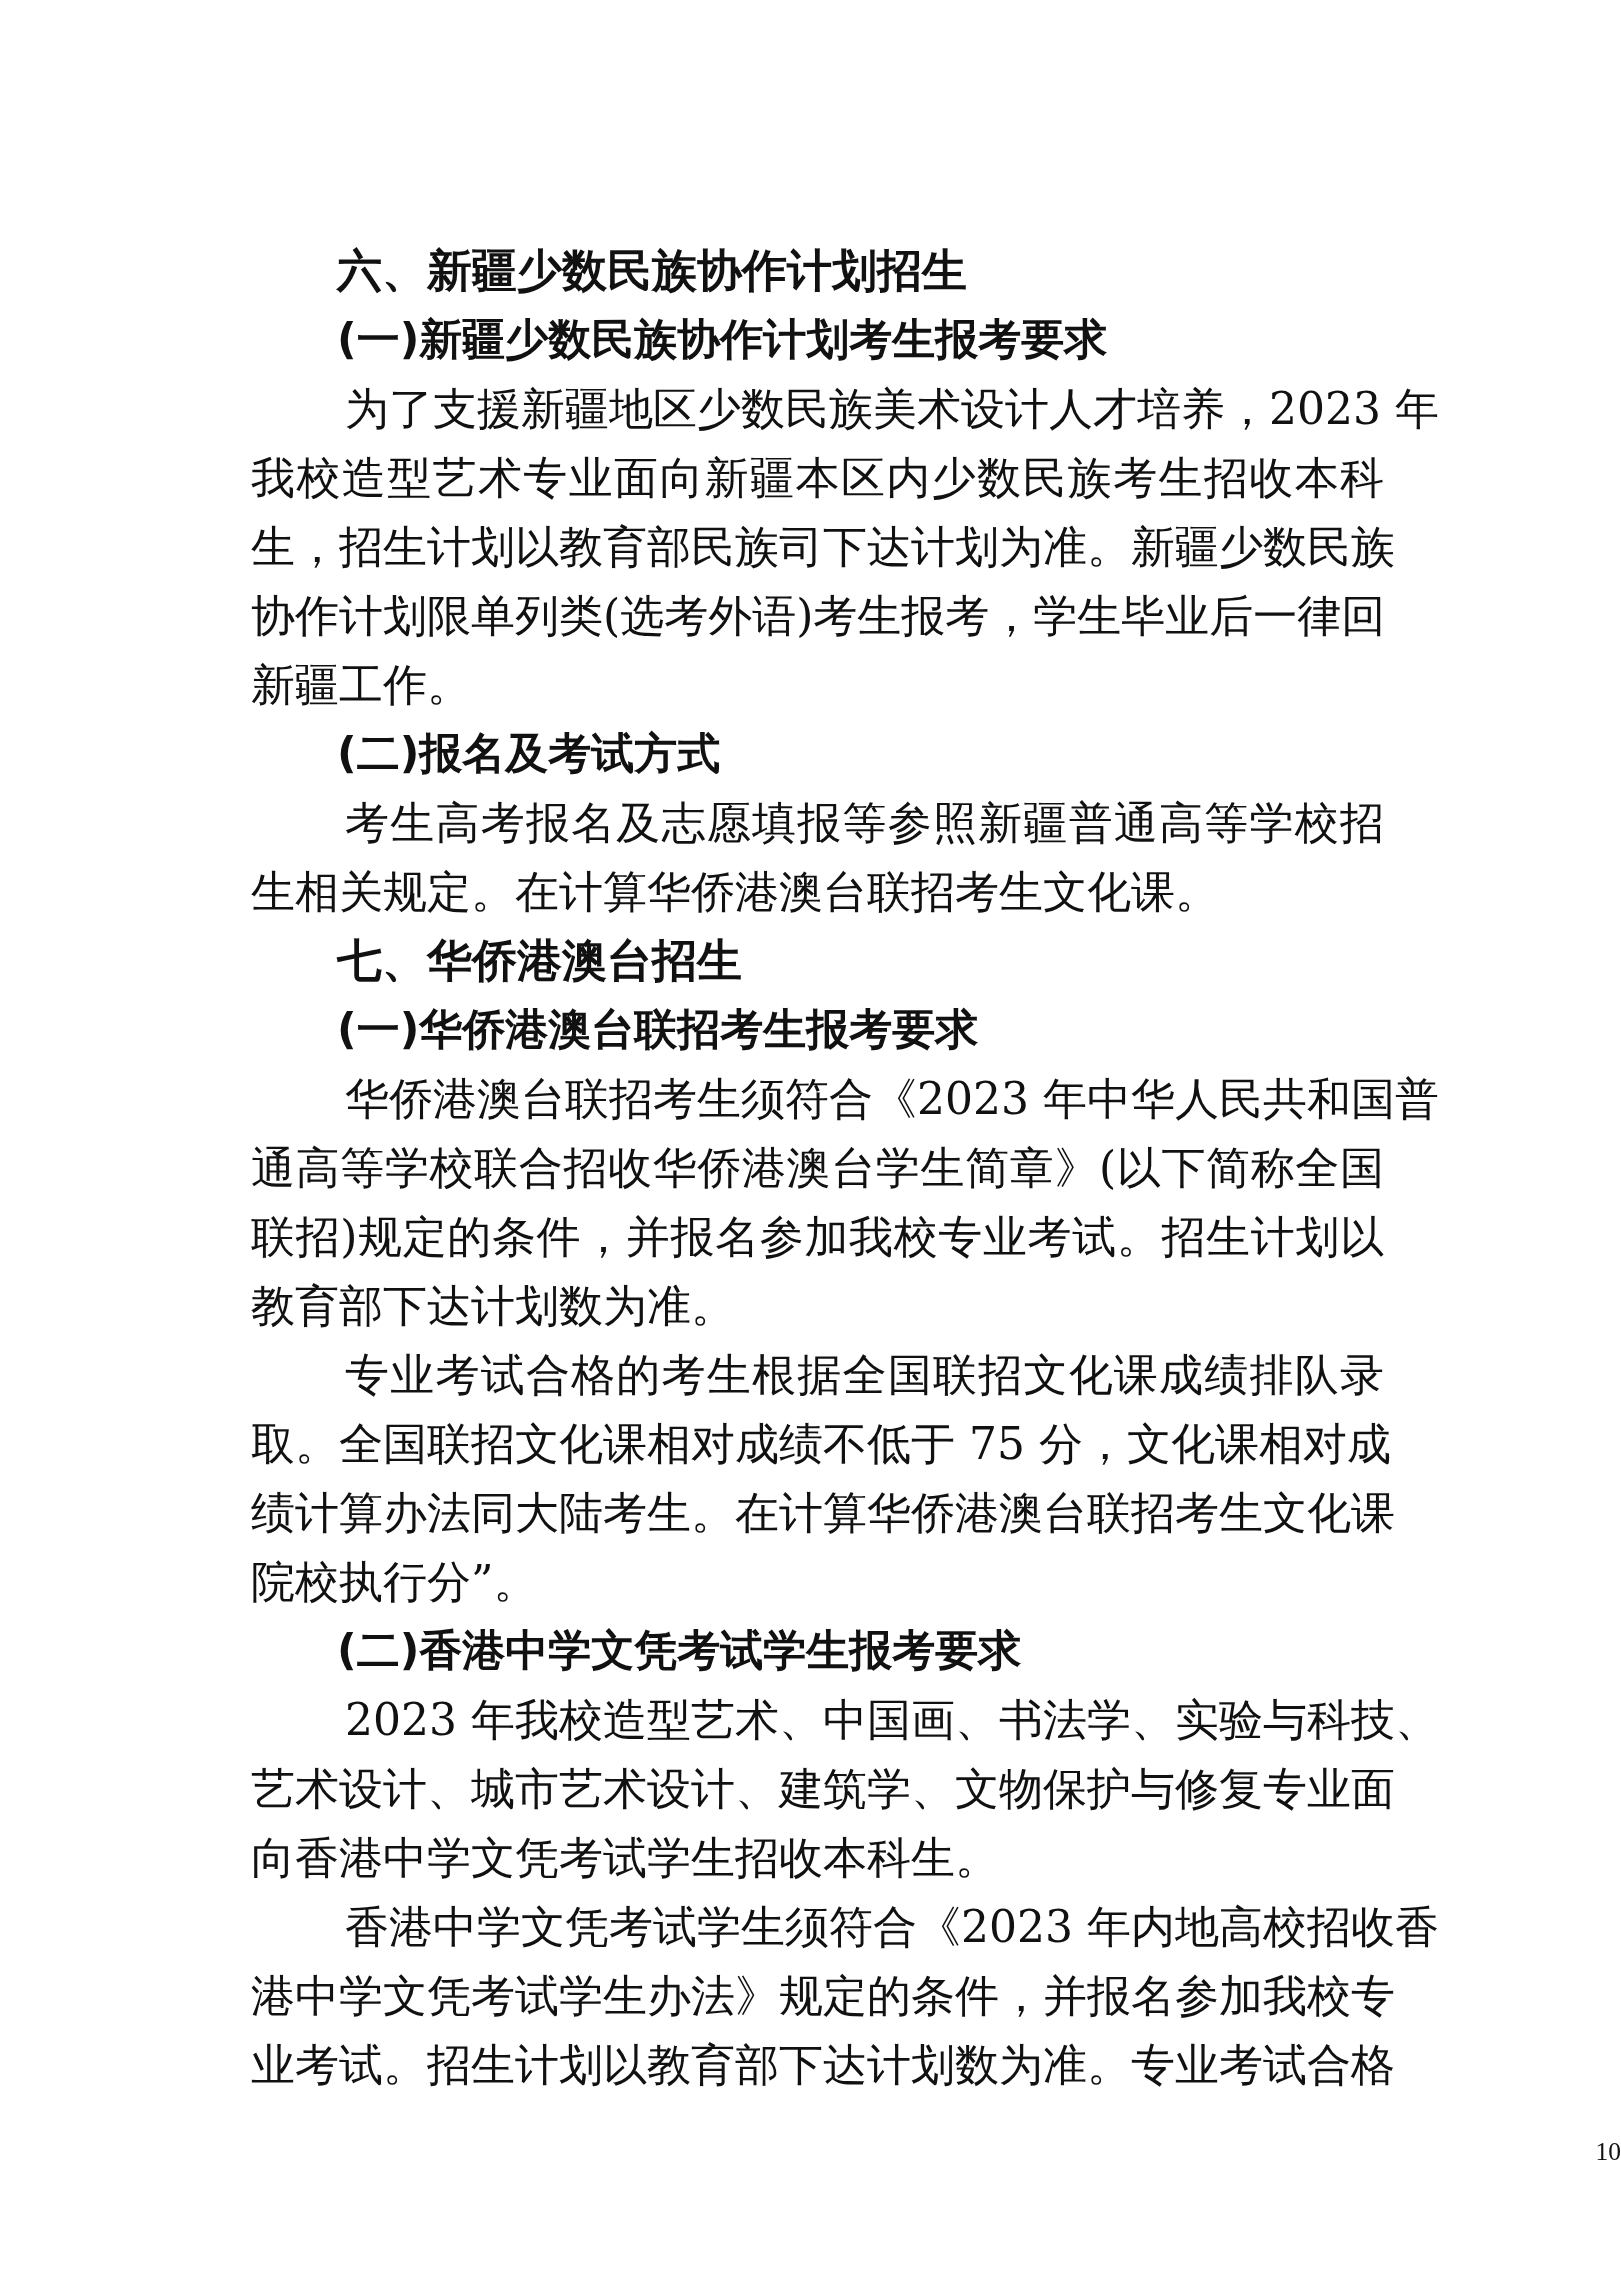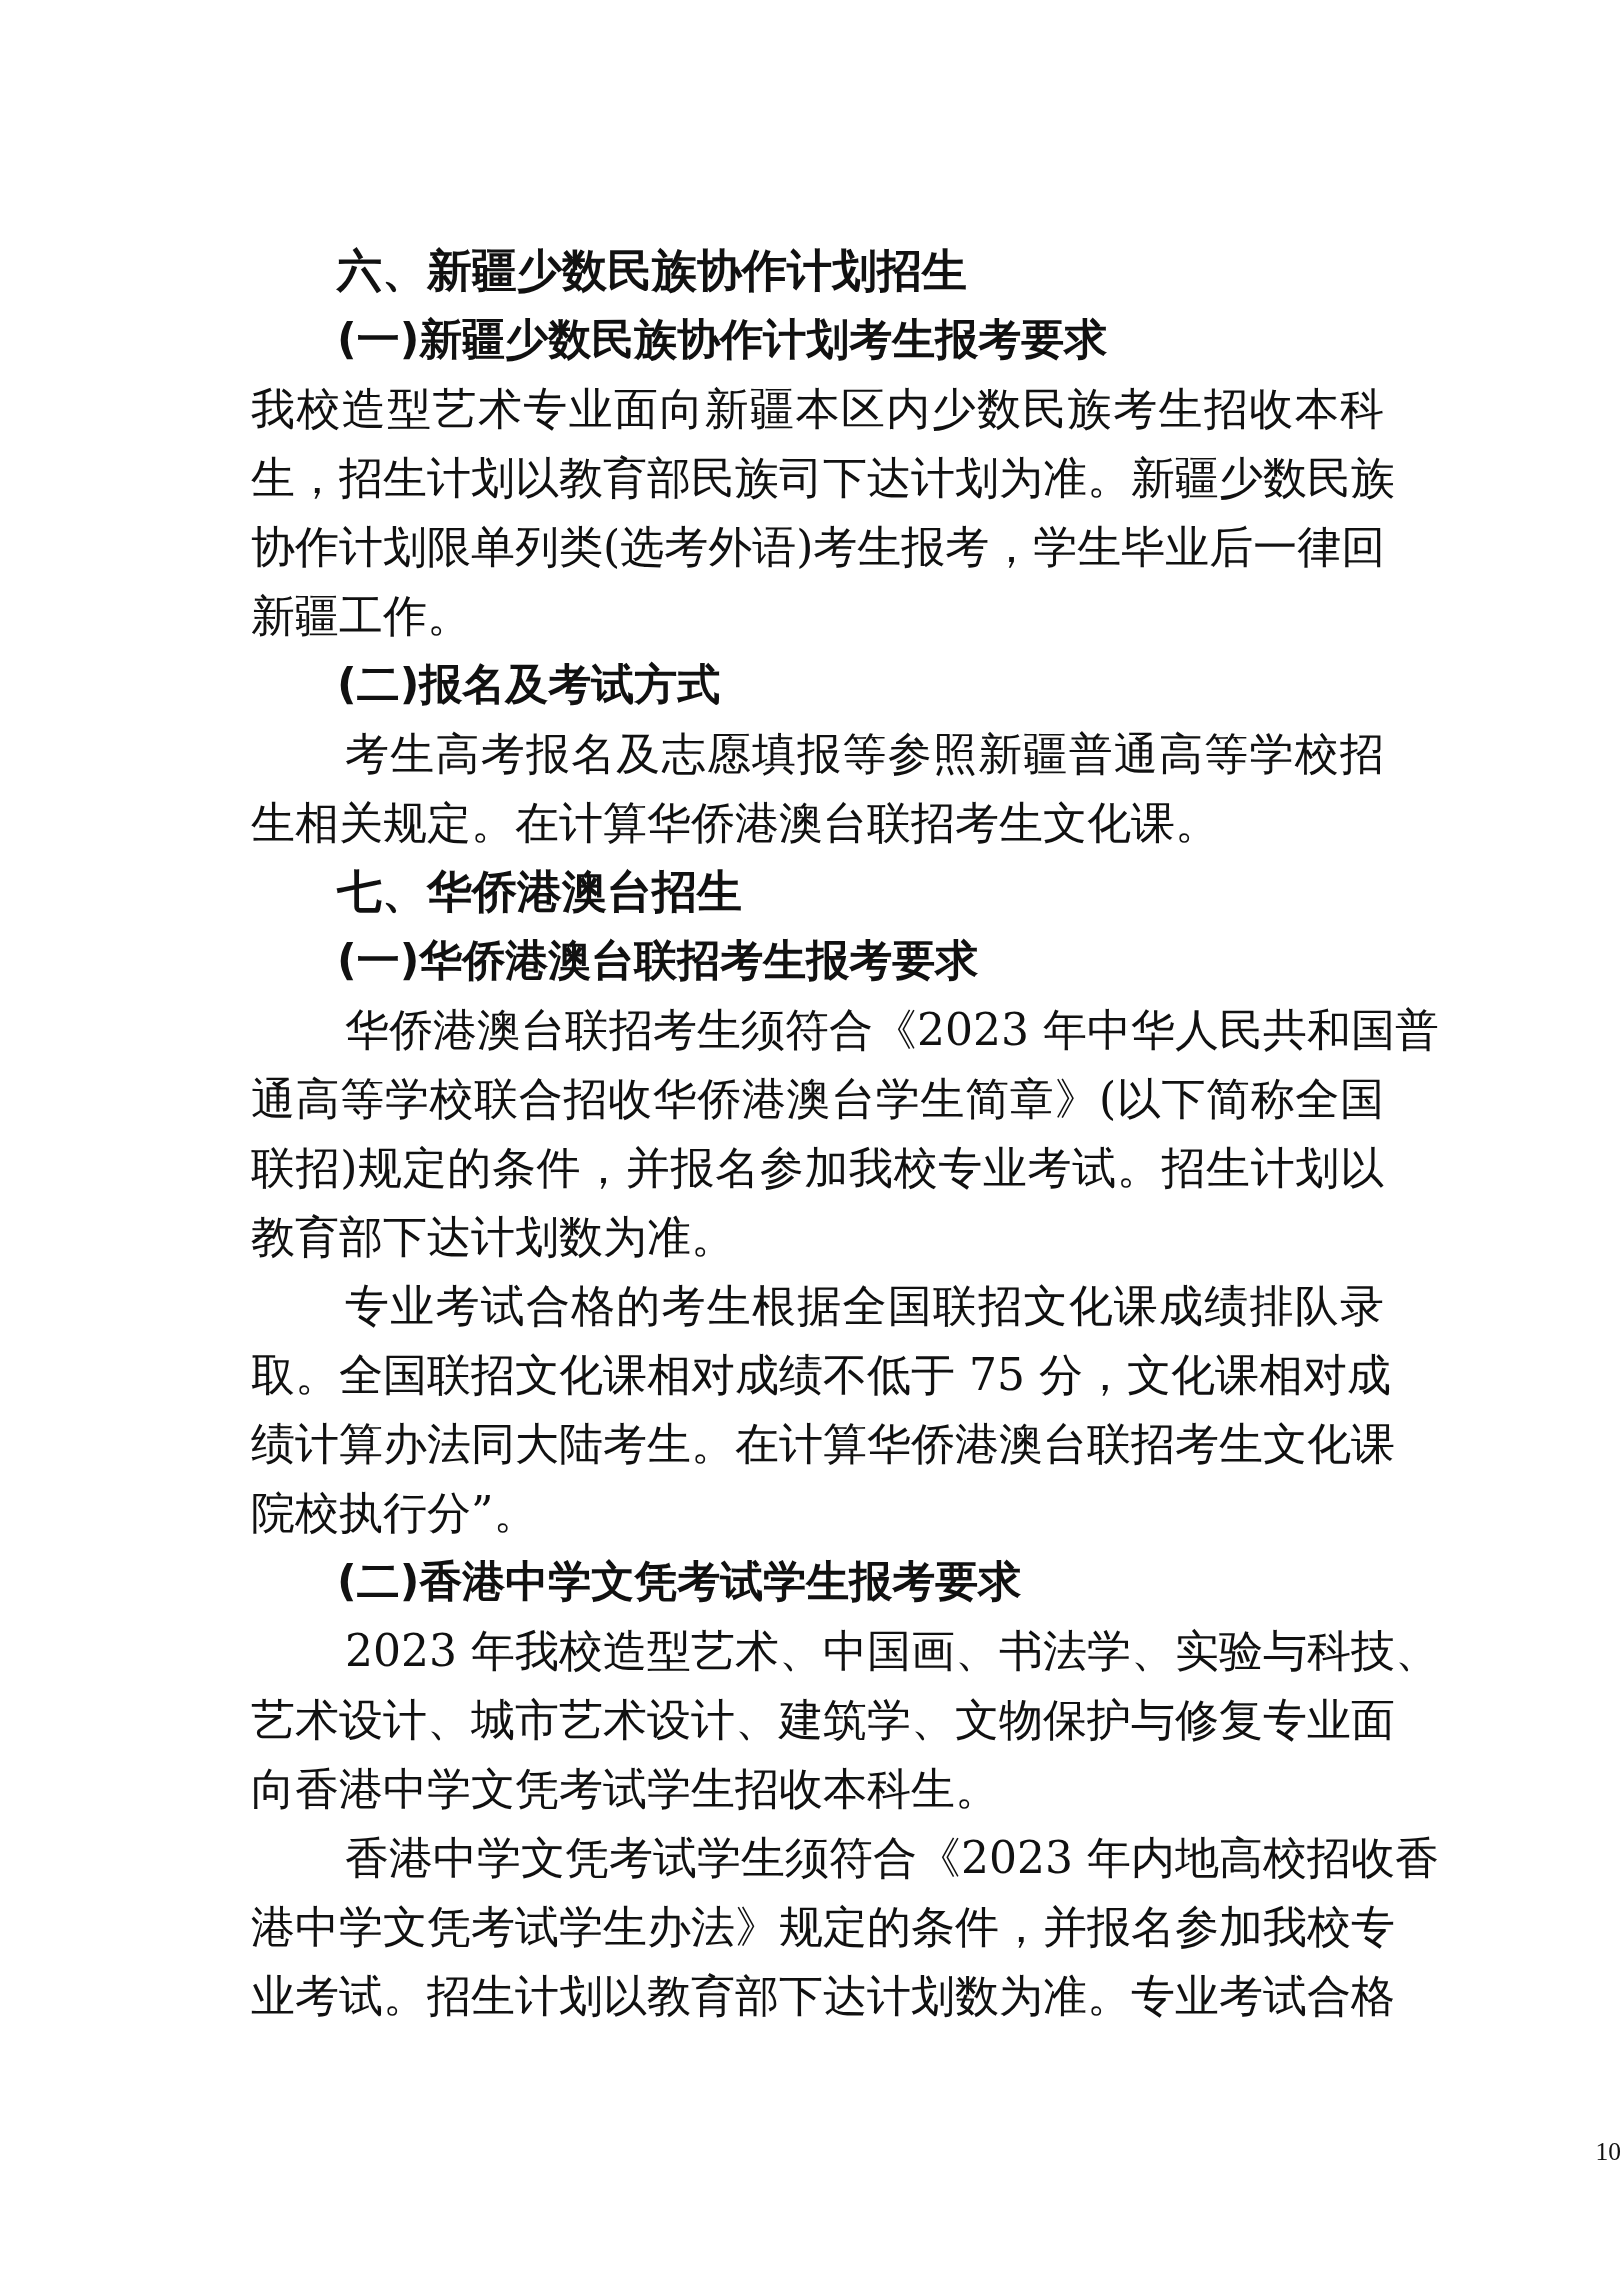--- a/index.html
+++ b/index.html
@@ -16,20 +16,21 @@
 </head>
 <body>
 
 <div class="page">
   <div class="content">
 
     <div class="line h1">六、新疆少数民族协作计划招生</div>
     <div class="line h2">(一)新疆少数民族协作计划考生报考要求</div>
 
     <div>
+      <div class="line justify indent">为了支援新疆地区少数民族美术设计人才培养，2023 年</div>
       <div class="line justify">我校造型艺术专业面向新疆本区内少数民族考生招收本科</div>
       <div class="line justify">生，招生计划以教育部民族司下达计划为准。新疆少数民族</div>
       <div class="line justify">协作计划限单列类(选考外语)考生报考，学生毕业后一律回</div>
       <div class="line">新疆工作。</div>
     </div>
 
     <div class="line h2">(二)报名及考试方式</div>
 
     <div>
       <div class="line justify indent">考生高考报名及志愿填报等参照新疆普通高等学校招</div>

